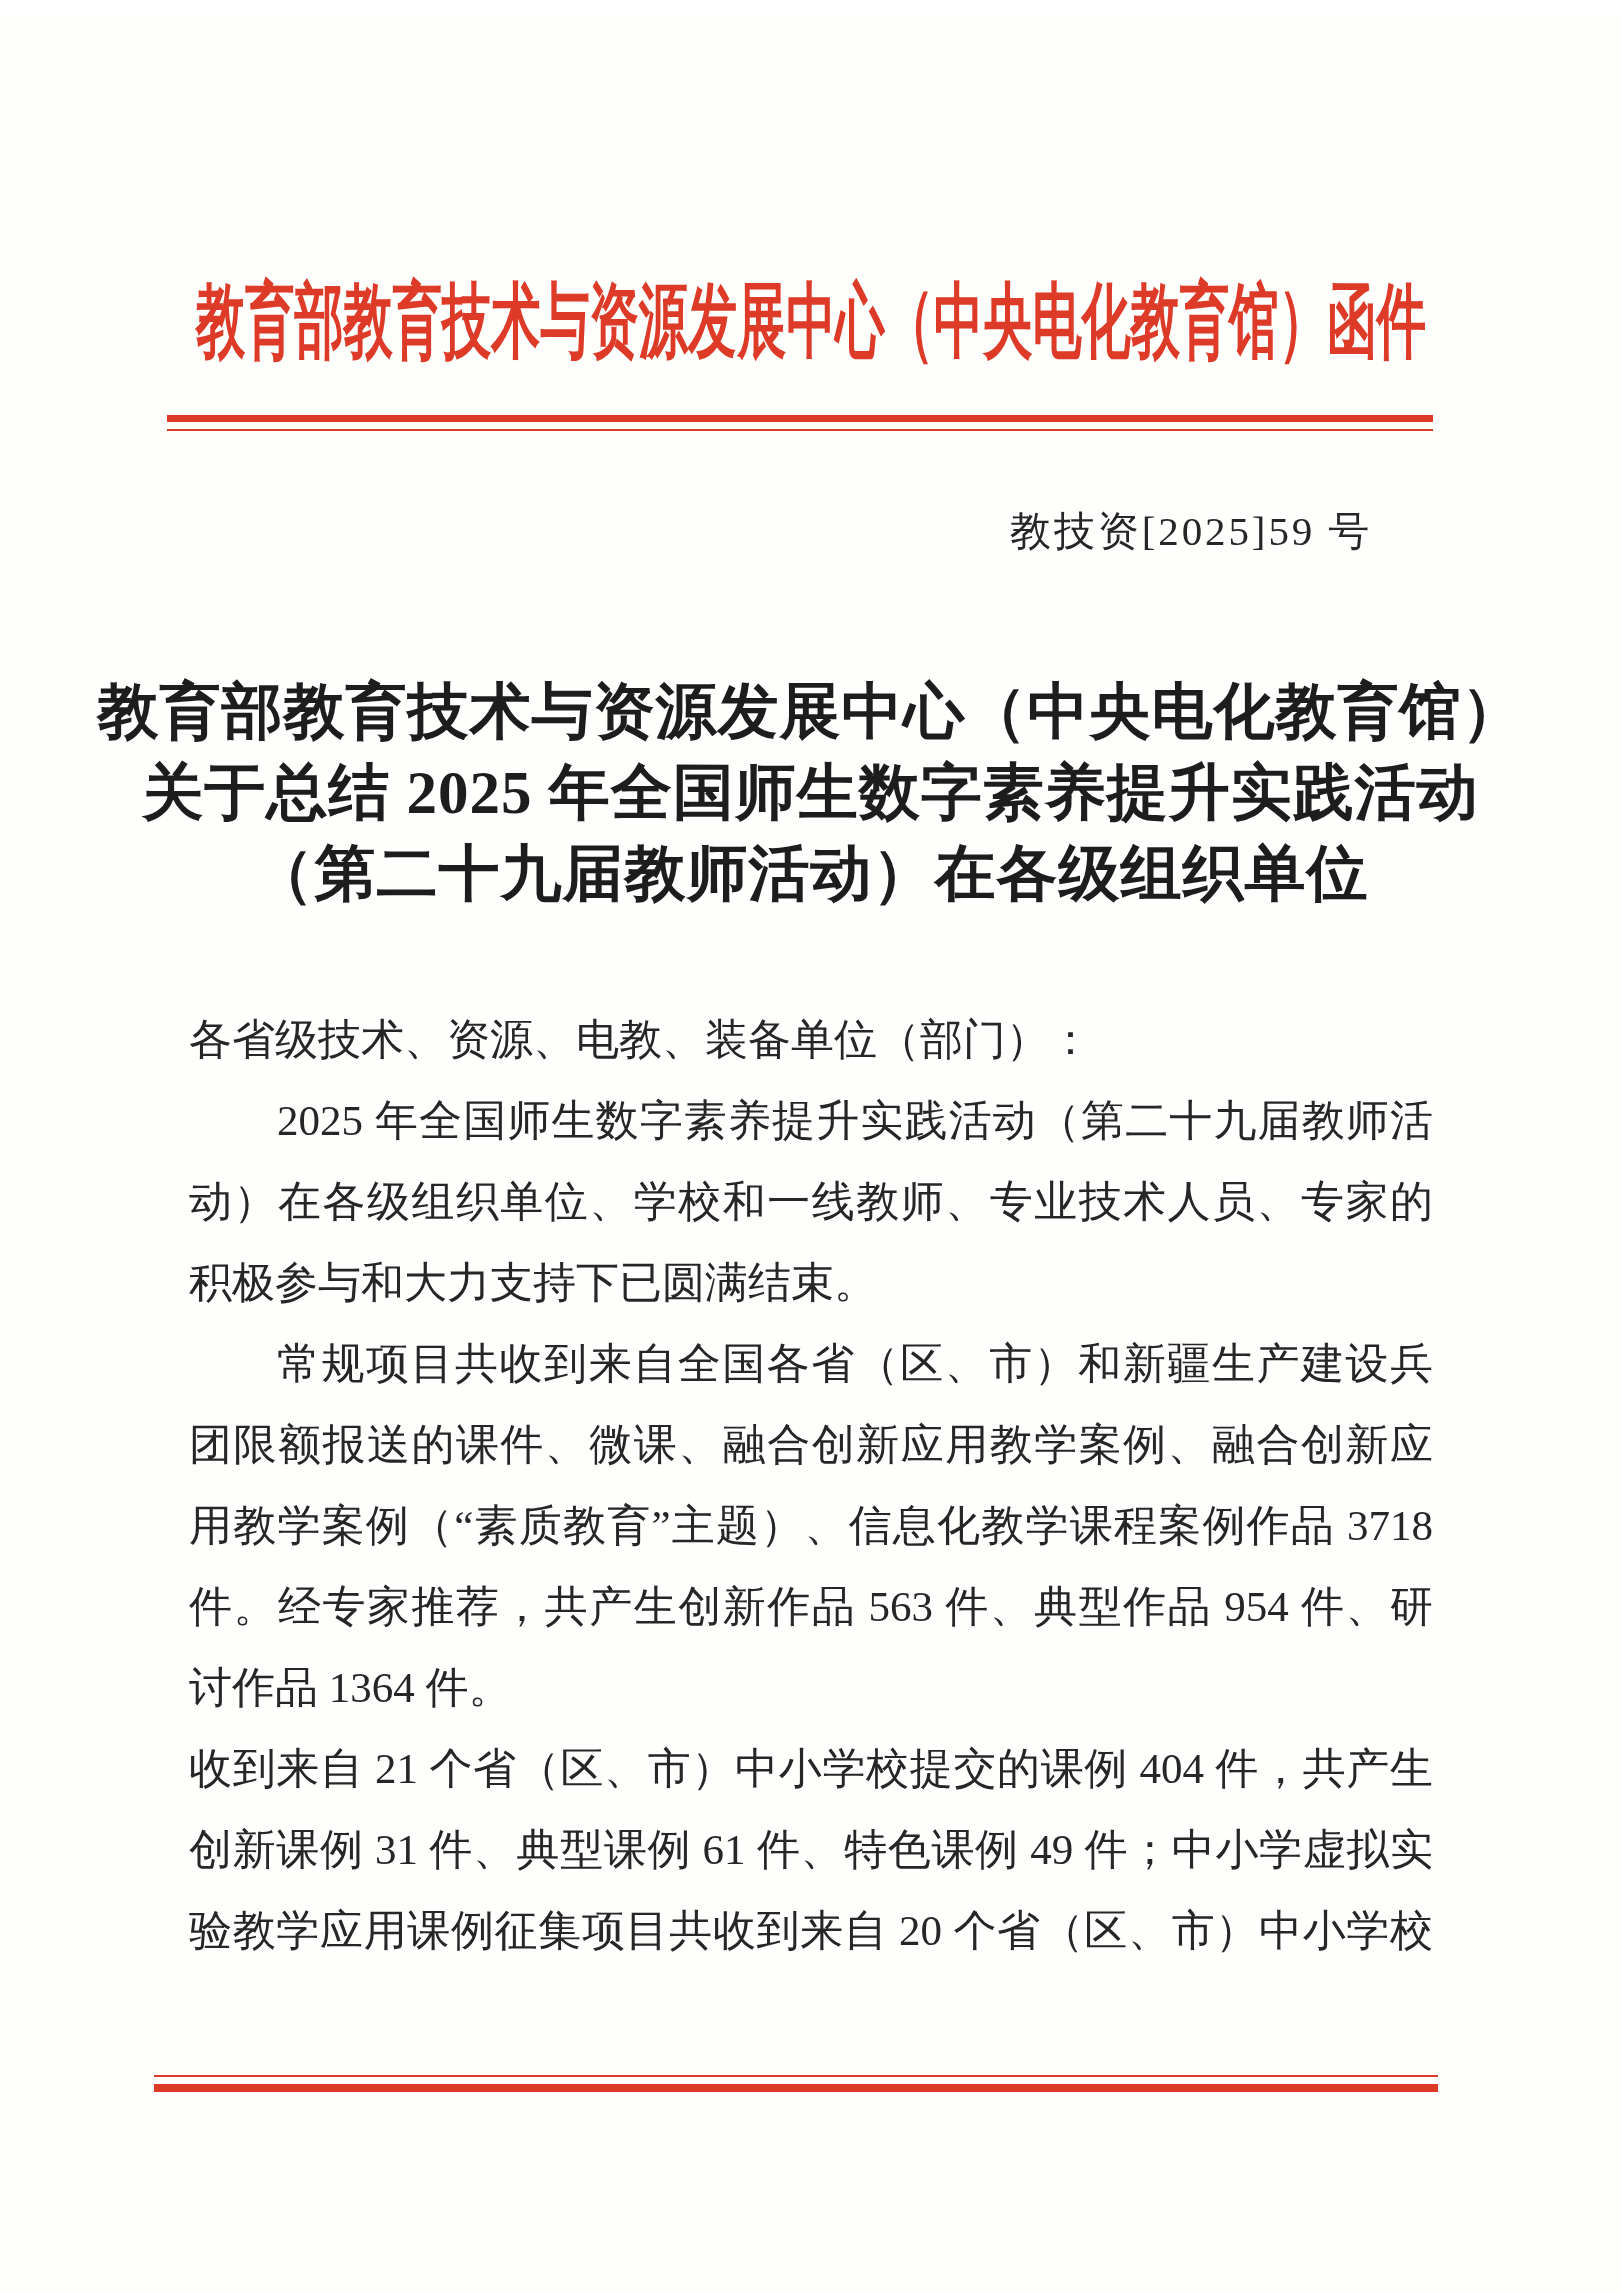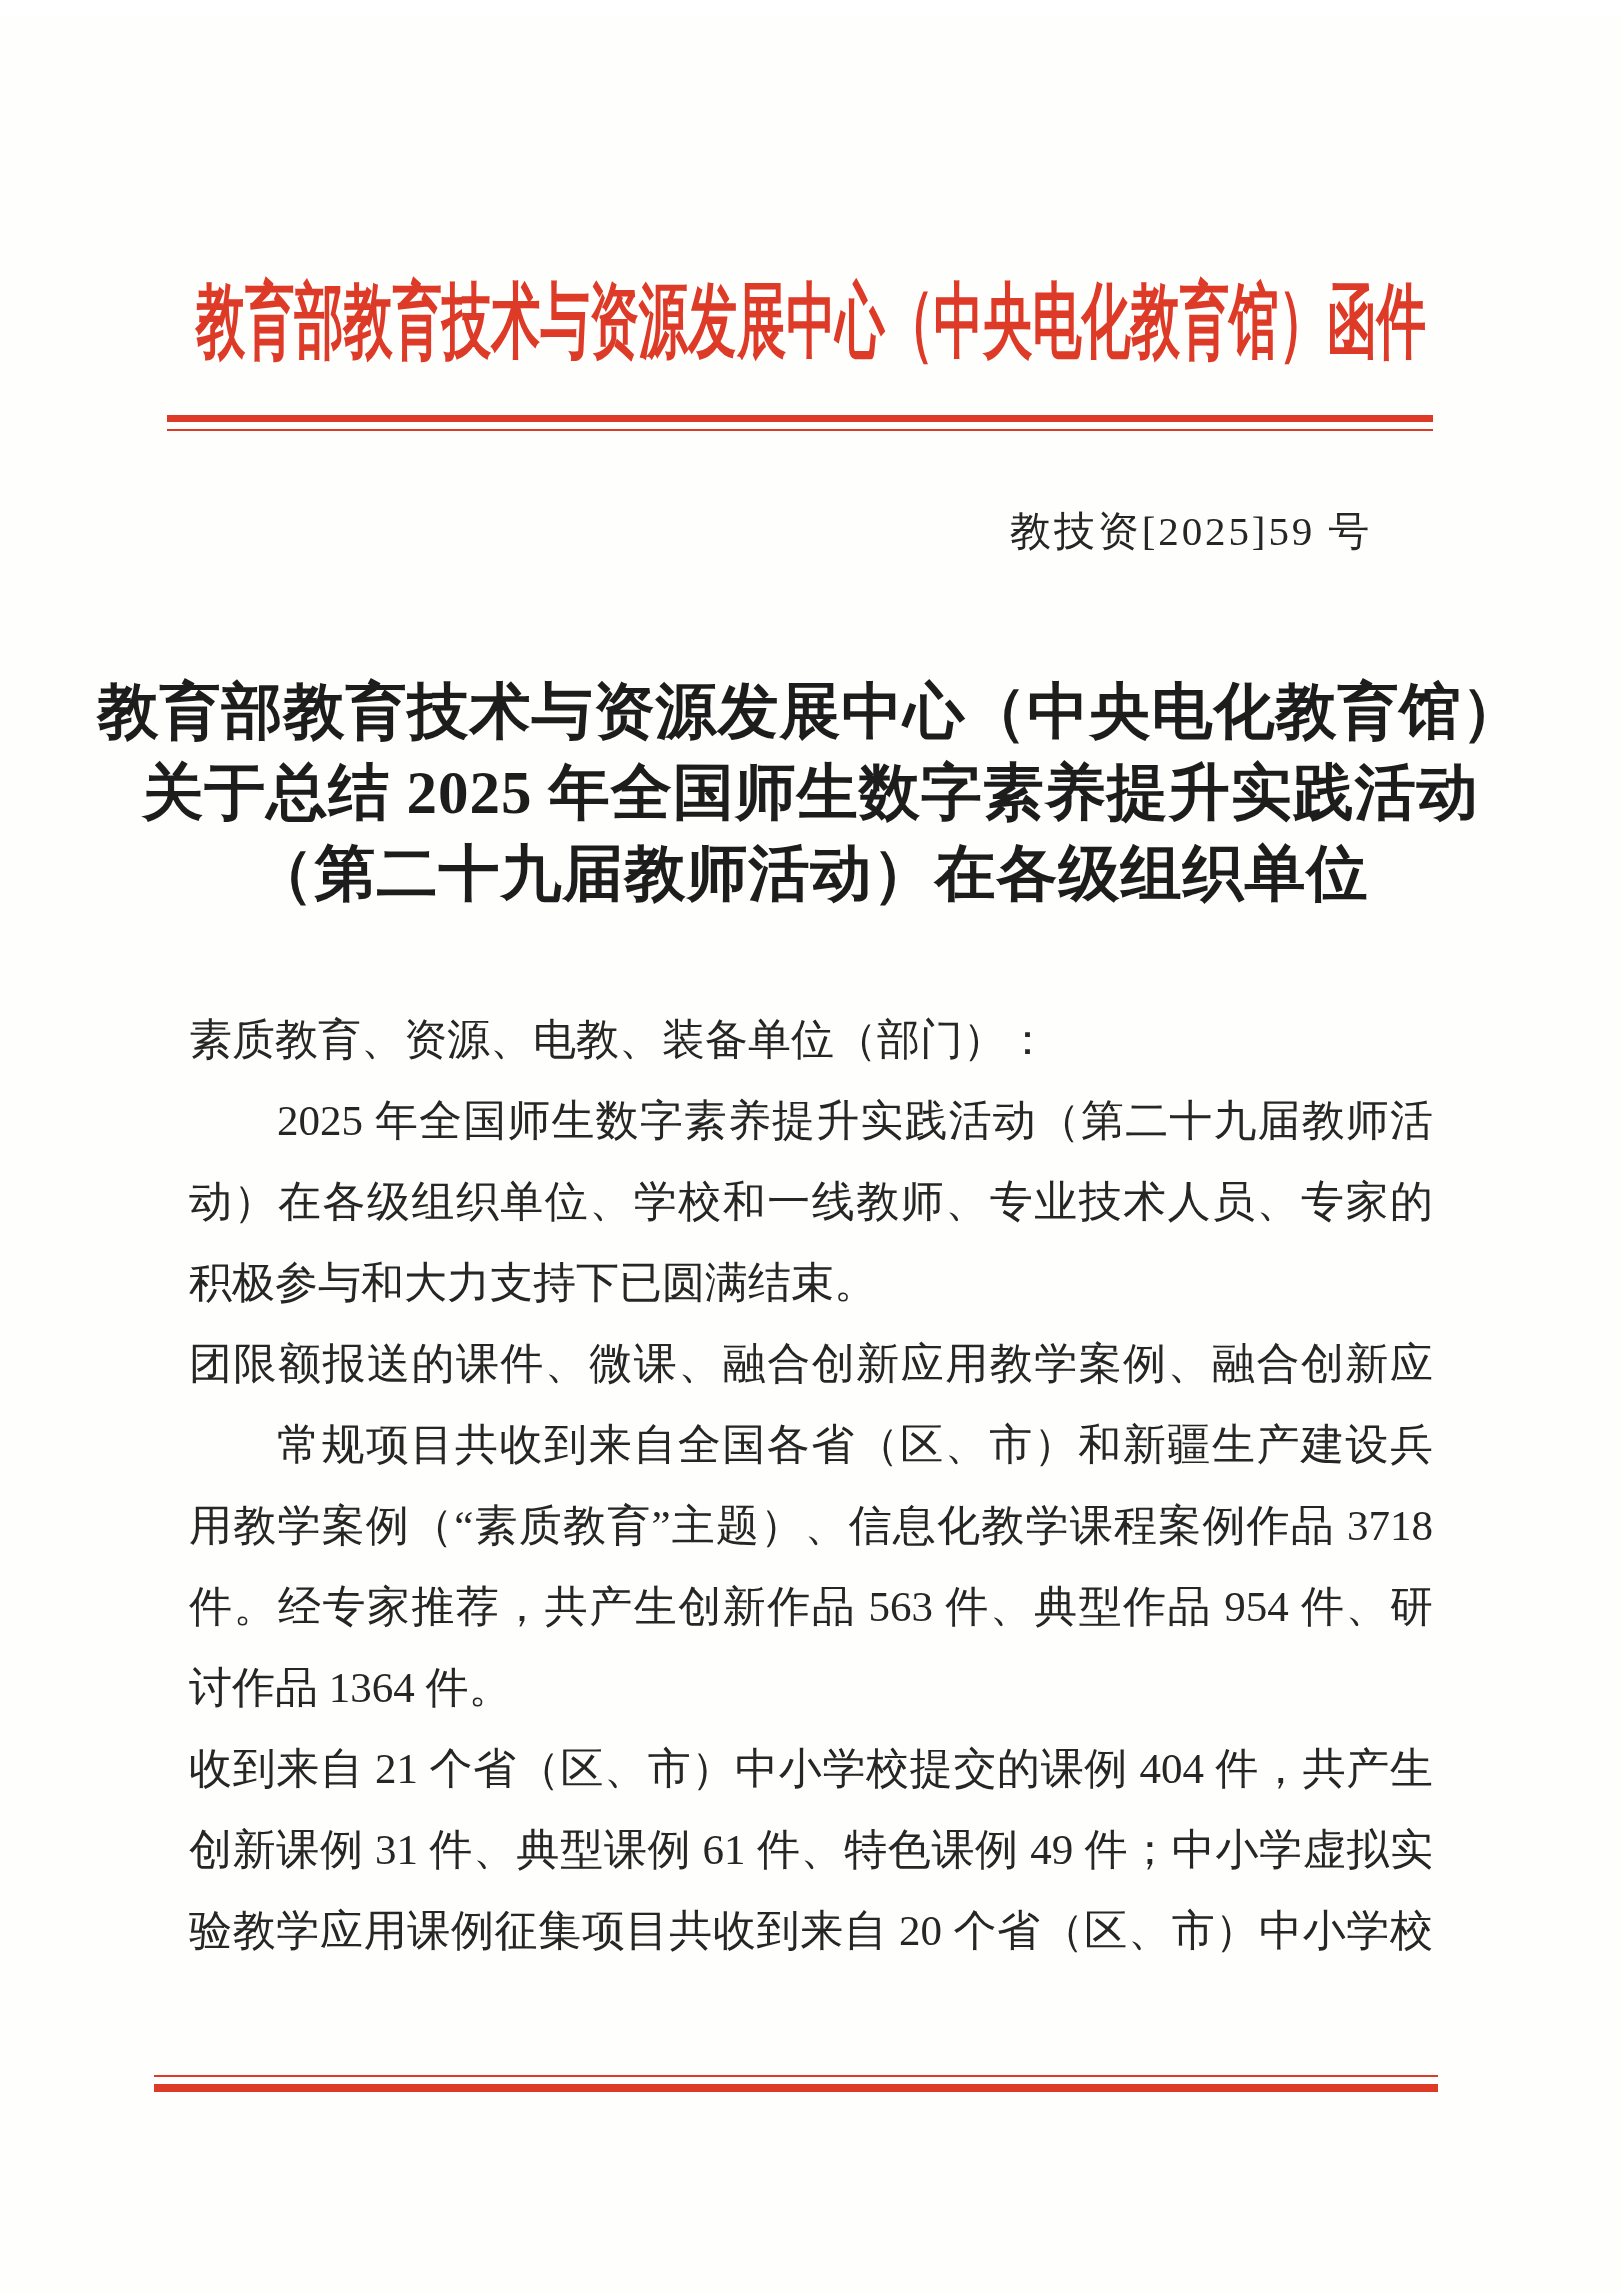--- a/index.html
+++ b/index.html
@@ -101,28 +101,28 @@
 
   <div class="docnum">教技资[2025]59 号</div>
 
   <div class="title-block">
     <div>教育部教育技术与资源发展中心（中央电化教育馆）</div>
     <div>关于总结 2025 年全国师生数字素养提升实践活动</div>
     <div>（第二十九届教师活动）在各级组织单位</div>
   </div>
 
   <div class="body-block">
-    <div class="bodyline salutation">素质教育、资源、电教、装备单位（部门）：</div>
+    <div class="bodyline salutation">各省级技术、资源、电教、装备单位（部门）：</div>
 
     <div class="bodyline start">2025 年全国师生数字素养提升实践活动（第二十九届教师活</div>
     <div class="bodyline">动）在各级组织单位、学校和一线教师、专业技术人员、专家的</div>
     <div class="bodyline end">积极参与和大力支持下已圆满结束。</div>
 
+    <div class="bodyline start">常规项目共收到来自全国各省（区、市）和新疆生产建设兵</div>
     <div class="bodyline">团限额报送的课件、微课、融合创新应用教学案例、融合创新应</div>
-    <div class="bodyline start">常规项目共收到来自全国各省（区、市）和新疆生产建设兵</div>
     <div class="bodyline">用教学案例（“素质教育”主题）、信息化教学课程案例作品 3718</div>
     <div class="bodyline">件。经专家推荐，共产生创新作品 563 件、典型作品 954 件、研</div>
     <div class="bodyline end">讨作品 1364 件。</div>
 
     <div class="bodyline">收到来自 21 个省（区、市）中小学校提交的课例 404 件，共产生</div>
     <div class="bodyline">创新课例 31 件、典型课例 61 件、特色课例 49 件；中小学虚拟实</div>
     <div class="bodyline">验教学应用课例征集项目共收到来自 20 个省（区、市）中小学校</div>
   </div>
 
   <div class="rule rule-thin-top"></div>

